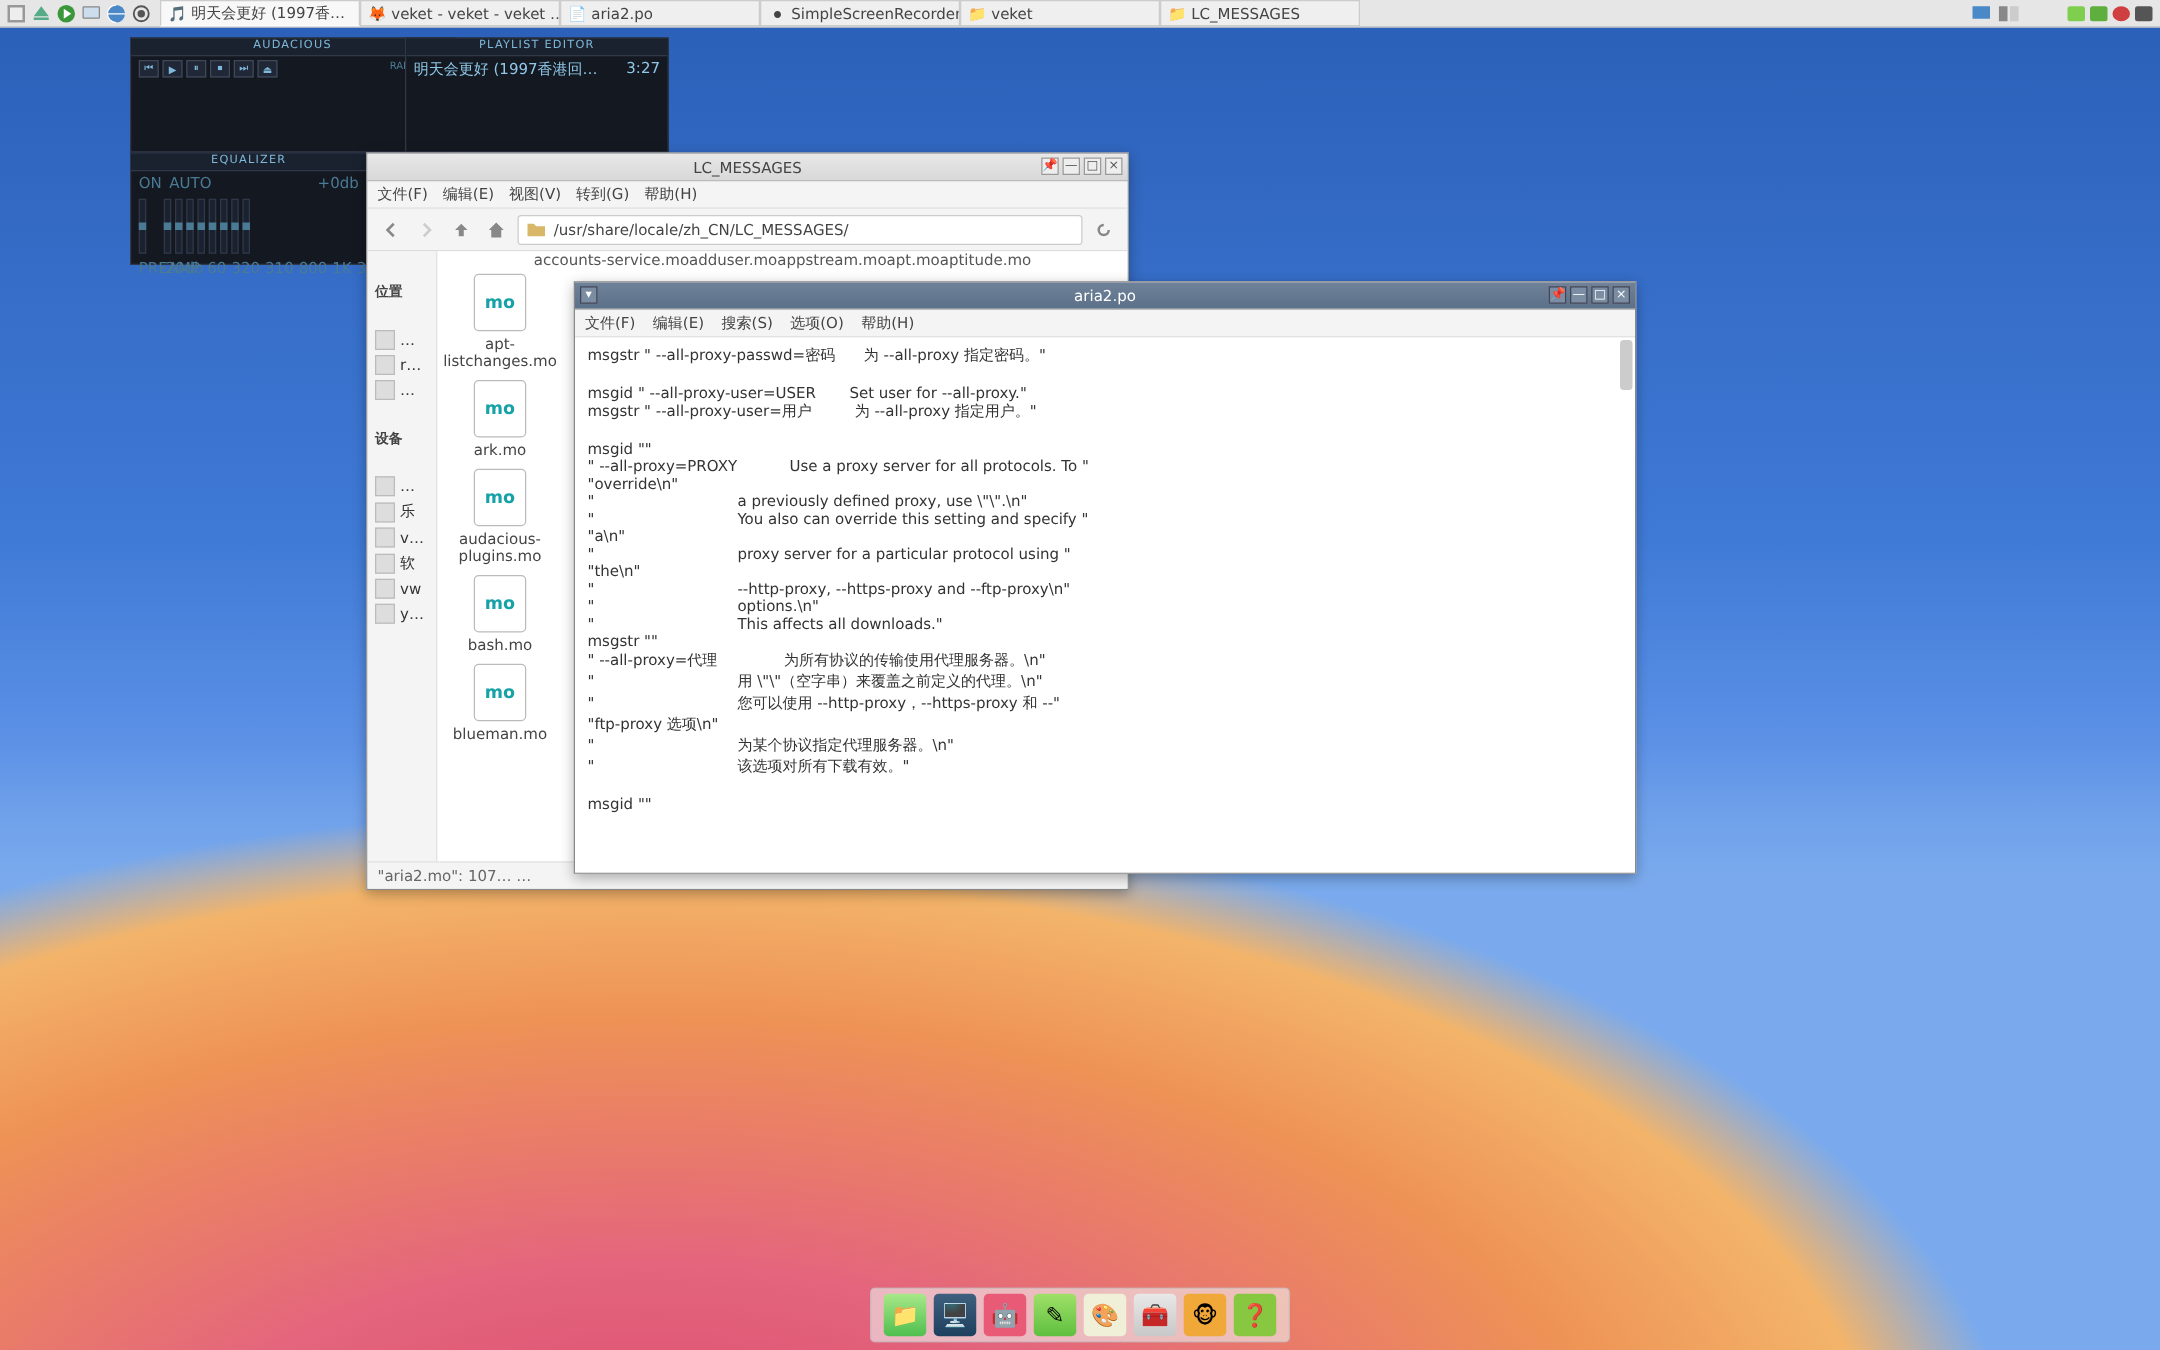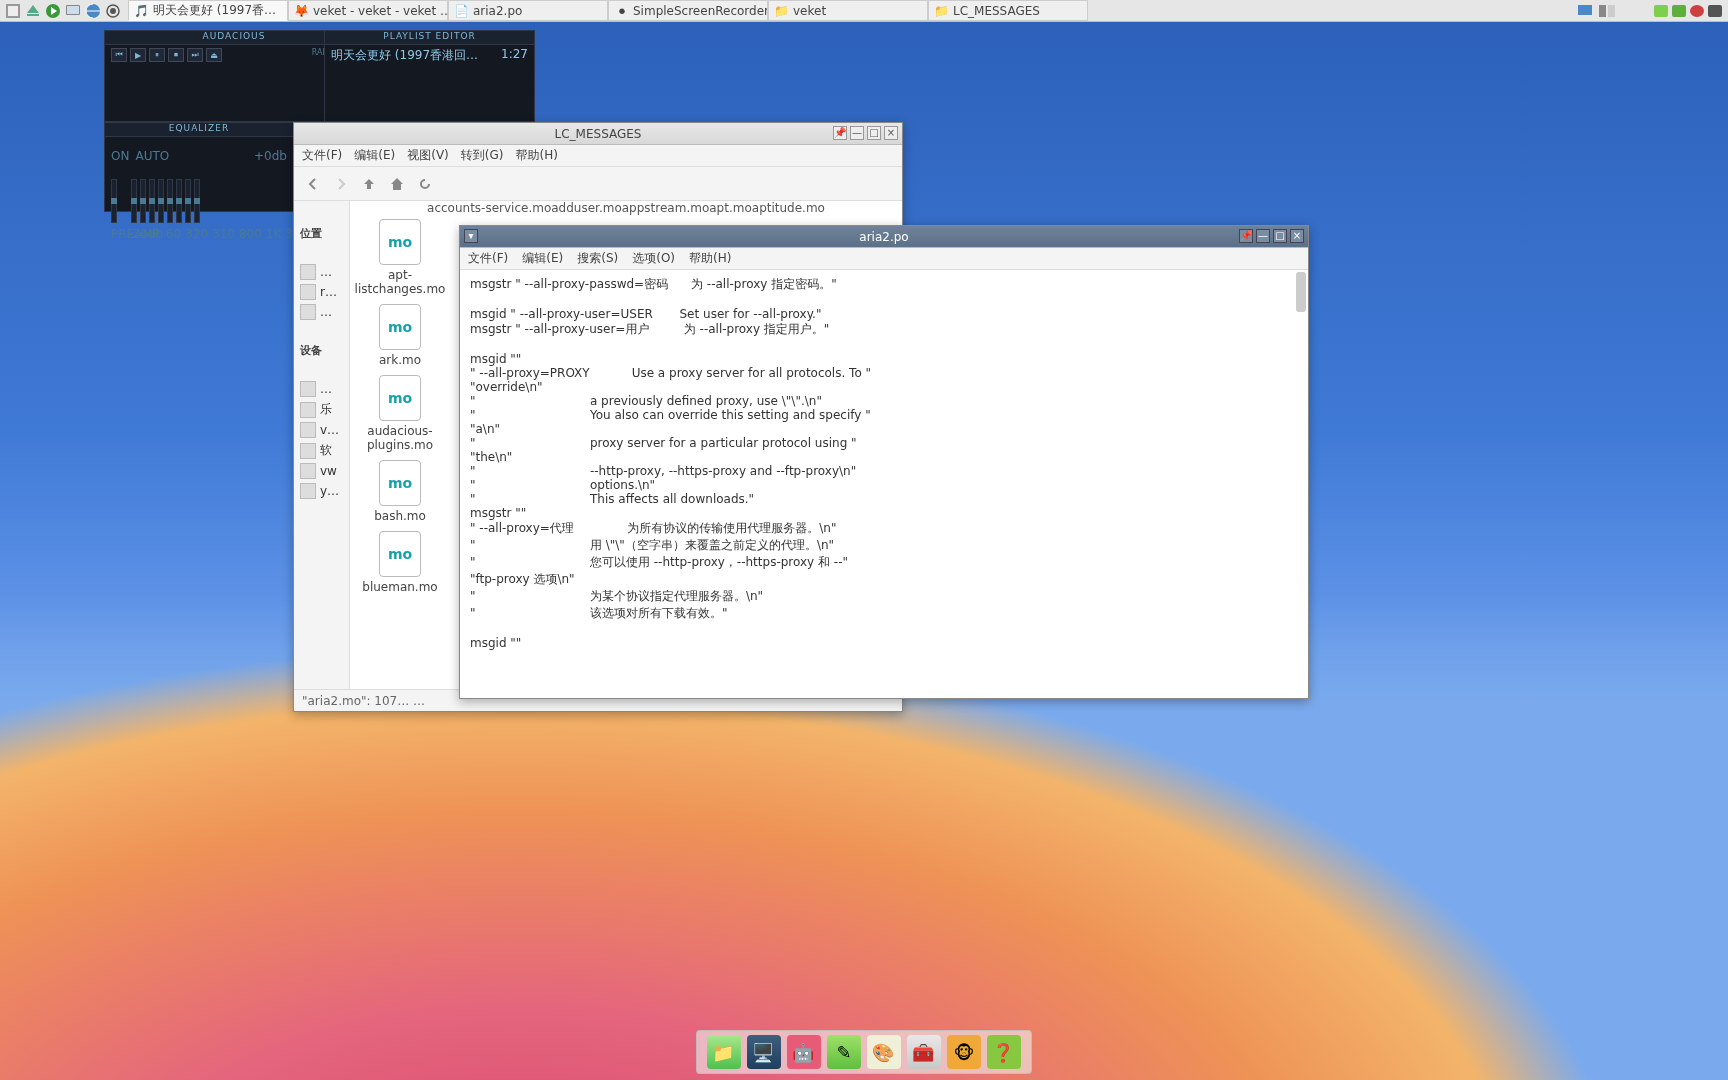--- a/index.html
+++ b/index.html
@@ -187,27 +187,27 @@
     <div style="flex:1"></div>
     <div style="font-size:8px;color:#4a7a94">RAND</div>
     <div style="font-size:8px;color:#4a7a94;margin-left:4px">REP</div>
   </div>
 </div>
 
 <div id="amp-list" class="amp">
   <div class="amp-title">PLAYLIST EDITOR</div>
   <div class="amp-list-row">
     <span>明天会更好 (1997香港回…</span>
-    <span>1:27</span>
+    <span>3:27</span>
   </div>
 </div>
 
 <div id="amp-eq" class="amp">
   <div class="amp-title">EQUALIZER</div>
-  <div style="display:flex;gap:6px;padding:12px 6px;color:#4a7a94;font-size:8px">
+  <div style="display:flex;gap:6px;padding:2px 6px;color:#4a7a94;font-size:8px">
     <span>ON</span>
     <span>AUTO</span>
     <span style="margin-left:auto">+0db</span>
   </div>
   <div class="eq-sliders">
     <div class="eq-slider"></div>
     <div style="width:8px"></div>
     <div class="eq-slider"></div>
     <div class="eq-slider"></div>
     <div class="eq-slider"></div>
@@ -264,20 +264,28 @@
     <div class="nav-btn">
         <svg viewBox="0 0 16 16">
           <path d="M8 3l-5 5h3v5h4V8h3z" fill="#888"></path>
         </svg>
       </div>
     <div class="nav-btn">
         <svg viewBox="0 0 16 16">
           <path d="M8 2l-6 6h2v6h8V8h2z" fill="#888"></path>
         </svg>
       </div>
+    <div class="path-container">
+      <span class="nav-btn" style="width:16px;height:16px">
+          <svg viewBox="0 0 16 16">
+            <path d="M1 3h5l2 2h7v8H1z" fill="#d8b868"></path>
+          </svg>
+        </span>
+      <span>/usr/share/locale/zh_CN/LC_MESSAGES/</span>
+    </div>
     <div class="nav-btn">
         <svg viewBox="0 0 16 16">
           <path d="M8 3a5 5 0 1 0 5 5h-2a3 3 0 1 1-3-3V3z" fill="#888"></path>
         </svg>
       </div>
   </div>
   <div class="fm-body">
     <div class="fm-sidebar">
       <div class="sb-section">位置</div>
       <div class="sb-item">

